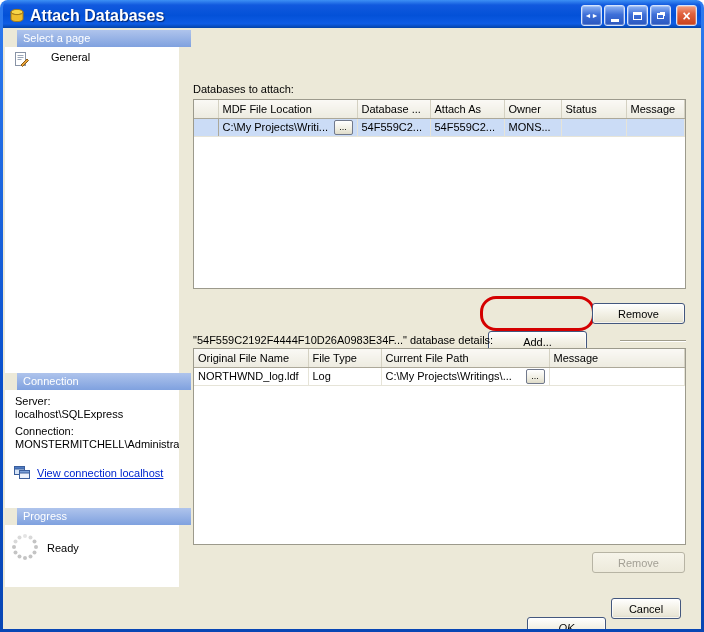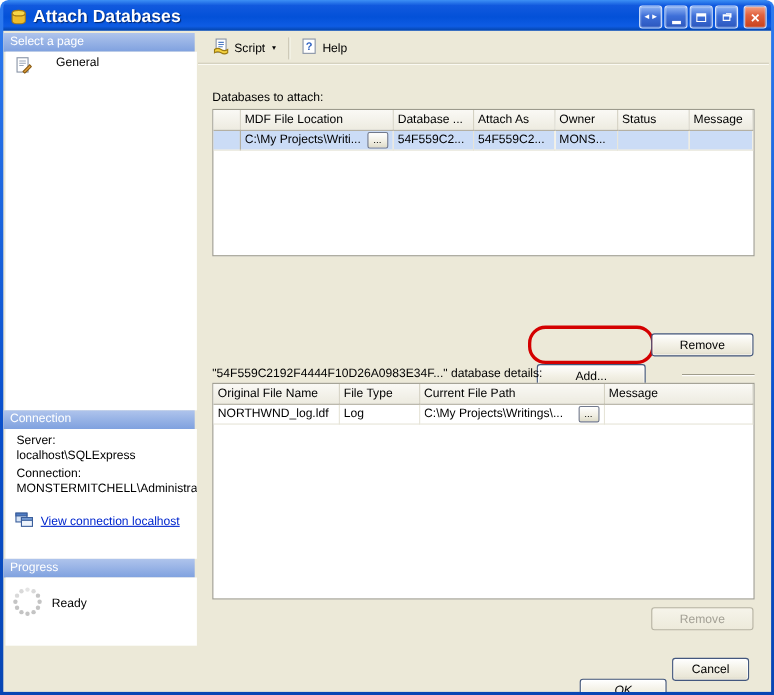--- a/index.html
+++ b/index.html
@@ -31,21 +31,21 @@
   .wbtn.red { background:linear-gradient(180deg,#F3A183 0%,#E1623F 40%,#C8411C 100%); margin-left:3px; font-weight:bold; font-size:14px; }
   .wbtn .arrows { font-size:7px; letter-spacing:0; }
   .g-min { width:8px; height:3px; background:#fff; margin-top:9px; }
   .g-max { width:9px; height:8px; border:1px solid #fff; border-top-width:3px; }
   .g-restore { width:7px; height:6px; border:1px solid #fff; border-top-width:2px; box-shadow:2px -2px 0 -1px #fff; }
 
   .client { position:relative; width:698px; height:601px; background:#ECE9D8; overflow:hidden; }
 
   
   .side-header {
-    position:absolute; left:0; width:174px; height:17px;
+    position:absolute; left:14px; width:174px; height:17px;
     background:linear-gradient(180deg,#AFC4EC 0%,#7FA1DF 100%);
     color:#fff; padding:2px 6px; white-space:nowrap; overflow:hidden;
   }
   .side-panel { position:absolute; left:2px; width:174px; background:#fff; overflow:hidden; }
   .hdr-pages { top:2px; }
   .panel-pages { top:19px; height:326px; }
   .hdr-conn { top:345px; }
   .panel-conn { top:362px; height:118px; }
   .hdr-prog { top:480px; }
   .panel-prog { top:497px; height:62px; }
@@ -71,21 +71,21 @@
   .main-label { position:absolute; left:13px; white-space:nowrap; }
   .lbl-attach { top:55px; }
   .lbl-details { top:306px; }
   .details-divider { position:absolute; left:440px; top:312px; width:66px; height:2px;
     border-top:1px solid #9F9C8B; border-bottom:1px solid #FFFFFF; }
 
   .grid-wrap {
     position:absolute; left:13px; width:493px; background:#fff;
     border:1px solid #9C9A8C; overflow:hidden;
   }
-  .wrap-attach { top:71px; height:134px; }
+  .wrap-attach { top:71px; height:190px; }
   .wrap-details { top:320px; height:197px; }
   table { border-collapse:collapse; table-layout:fixed; width:100%; }
   th {
     background:linear-gradient(180deg,#FAF9F5,#EDEBE0);
     font-weight:normal; text-align:left; padding:2px 4px; height:18px;
     border-right:1px solid #D4D1C2; border-bottom:1px solid #ACA899;
     white-space:nowrap; overflow:hidden;
   }
   td {
     height:18px; padding:1px 4px;
@@ -209,45 +209,20 @@
                 <circle cx="19.5" cy="4.5" r="2" fill="#D9D9D9"></circle>
                 <circle cx="23.5" cy="8.5" r="2"></circle>
             </g>
           </svg>
         </span>
         <span>Ready</span>
       </div>
     </div>
 
     <div class="main">
-      <div class="toolbar">
-        <div class="tool-btn">
-          <span>
-            <svg width="16" height="16" viewBox="0 0 16 16">
-              <rect x="3.5" y="1.5" width="9" height="12" fill="#FFFFFF" stroke="#8893A6"></rect>
-              <line x1="5.5" y1="4.5" x2="10.5" y2="4.5" stroke="#4E7BC4"></line>
-              <line x1="5.5" y1="6.5" x2="10.5" y2="6.5" stroke="#4E7BC4"></line>
-              <line x1="5.5" y1="8.5" x2="9.5" y2="8.5" stroke="#4E7BC4"></line>
-              <path d="M2 11 q3 -2 6 0 q3 2 6 0 v3 q-3 2 -6 0 q-3 -2 -6 0 Z" fill="#F3D03E" stroke="#9B7A10"></path>
-            </svg>
-          </span>
-          <span>Script</span>
-          <span class="dd-arrow">▼</span>
-        </div>
-        <div class="tool-sep"></div>
-        <div class="tool-btn">
-          <span>
-            <svg width="16" height="16" viewBox="0 0 16 16">
-              <rect x="2.5" y="1.5" width="11" height="13" fill="#FFFFFF" stroke="#8893A6"></rect>
-              <text x="8" y="11.5" font-size="10" font-weight="bold" fill="#2B5FC0" text-anchor="middle" font-family="Liberation Sans, sans-serif">?</text>
-            </svg>
-          </span>
-          <span>Help</span>
-        </div>
-      </div>
 
       <div class="main-label lbl-attach">Databases to attach:</div>
 
       <div class="grid-wrap wrap-attach">
         <table>
           <colgroup>
             <col style="width:24px">
               <col style="width:139px">
               <col style="width:73px">
             <col style="width:74px">

